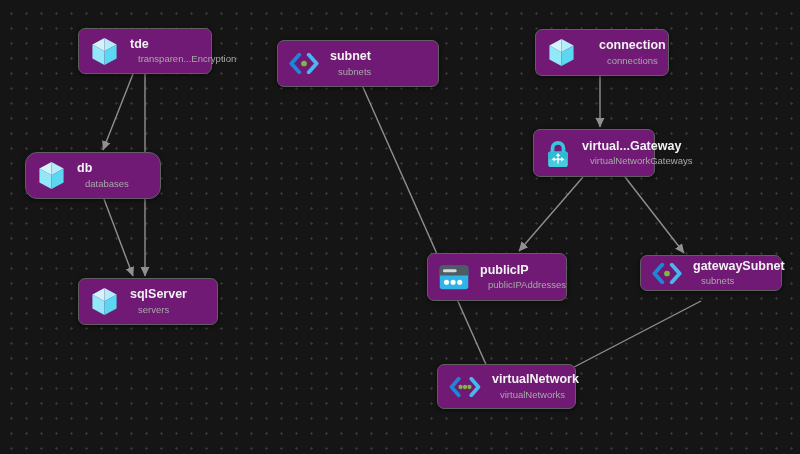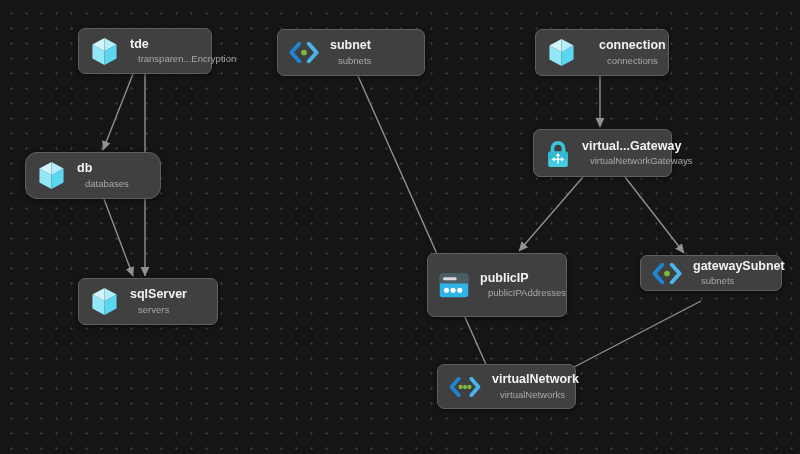--- a/index.html
+++ b/index.html
@@ -8,21 +8,21 @@
     background-color:#151515;
     background-image:radial-gradient(circle,#363636 1px,transparent 1.3px);
     background-size:15px 15px;
     background-position:4px 6px;
     font-family:"Liberation Sans",sans-serif;
     position:relative;
   }
   #edge-layer{position:absolute;left:0;top:0;z-index:1;}
   .node{
     position:absolute;z-index:2;box-sizing:border-box;
-    background:#404040;border:1px solid #5f5f5f;border-radius:7px;
+    background:#701a75;border:1px solid #5f5f5f;border-radius:7px;
     display:flex;align-items:center;gap:11px;padding:0 10px 0 11px;
     box-shadow:0 1px 4px rgba(0,0,0,.55);
     cursor:pointer;
   }
   .node .icon{flex:0 0 auto;display:block;}
   .node .txt{display:flex;flex-direction:column;line-height:1.25;min-width:0;}
   .node .title{font-size:12.5px;font-weight:bold;color:#f2f2f2;white-space:nowrap;}
   .node .subtitle{font-size:9.5px;color:#a8a8a8;white-space:nowrap;margin-top:1px;padding-left:8px;}
   svg{display:block;}
 </style>
@@ -96,41 +96,41 @@
 <div class="node" style="left:78px;top:28px;width:134px;height:46px;">
   <svg class="icon" width="29" height="29">
       <use href="#sym-cube"></use>
     </svg>
   <div class="txt">
     <span class="title">tde</span>
     <span class="subtitle">transparen...Encryption</span>
   </div>
 </div>
 
-<div class="node" style="left:277px;top:29px;width:148px;height:47px;">
+<div class="node" style="left:277px;top:40px;width:162px;height:47px;">
   <svg class="icon" width="30" height="21">
       <use href="#sym-subnet"></use>
     </svg>
   <div class="txt">
     <span class="title">subnet</span>
     <span class="subtitle">subnets</span>
   </div>
 </div>
 
 <div class="node" style="left:535px;top:29px;width:134px;height:47px;gap:23px;">
   <svg class="icon" width="29" height="29">
       <use href="#sym-cube"></use>
     </svg>
   <div class="txt">
     <span class="title">connection</span>
     <span class="subtitle">connections</span>
   </div>
 </div>
 
-<div class="node" style="left:533px;top:129px;width:139px;height:48px;">
+<div class="node" style="left:533px;top:129px;width:122px;height:48px;">
   <svg class="icon" width="26" height="29">
       <use href="#sym-lock"></use>
     </svg>
   <div class="txt">
     <span class="title">virtual...Gateway</span>
     <span class="subtitle">virtualNetworkGateways</span>
   </div>
 </div>
 
 <div class="node" style="left:25px;top:152px;width:136px;height:47px;border-radius:12px;">
@@ -146,21 +146,21 @@
 <div class="node" style="left:78px;top:278px;width:140px;height:47px;align-items:center;">
   <svg class="icon" width="29" height="29">
       <use href="#sym-cube"></use>
     </svg>
   <div class="txt">
     <span class="title">sqlServer</span>
     <span class="subtitle">servers</span>
   </div>
 </div>
 
-<div class="node" style="left:427px;top:253px;width:140px;height:64px;">
+<div class="node" style="left:427px;top:253px;width:140px;height:48px;">
   <svg class="icon" width="30" height="27">
       <use href="#sym-publicip"></use>
     </svg>
   <div class="txt">
     <span class="title">publicIP</span>
     <span class="subtitle">publicIPAddresses</span>
   </div>
 </div>
 
 <div class="node" style="left:640px;top:255px;width:142px;height:36px;">

